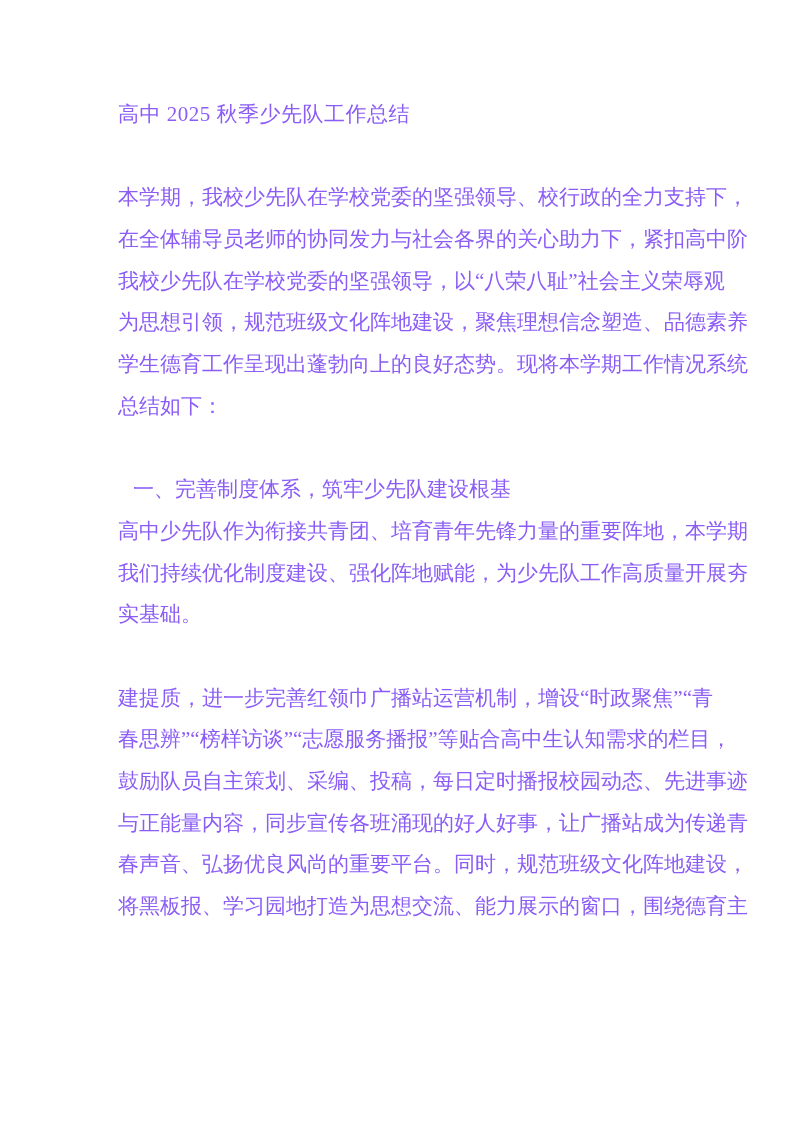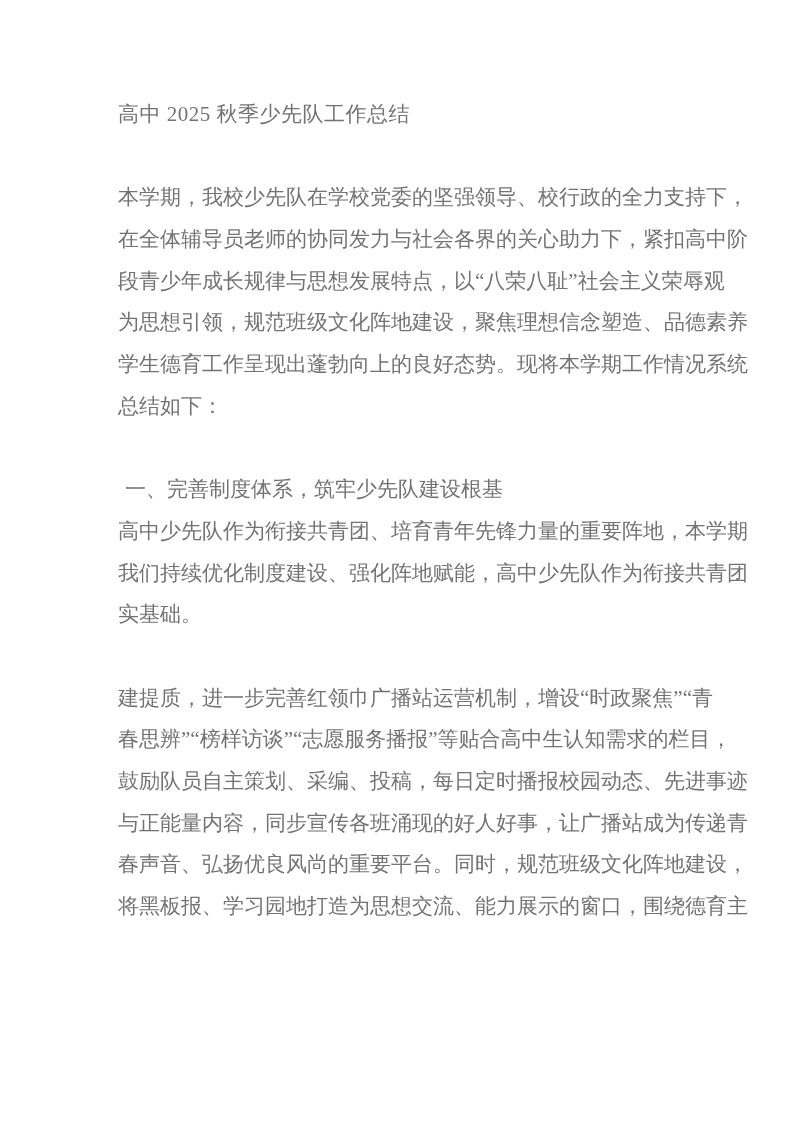--- a/index.html
+++ b/index.html
@@ -27,51 +27,52 @@
     text-align: left;
   }
   .block {
     margin: 0;
   }
   .block.gap-after {
     margin-bottom: 41.7px;
   }
   .block.style-heading .line {
     padding-left: 7px;
+    margin-left: 8px;
   }
   .block.style-title .line {
     letter-spacing: 0.5px;
   }
   .line {
     white-space: pre;
     height: 41.7px;
   }
 </style>
 </head>
 <body>
 
 <div class="page">
-  <div class="doc-content" id="doc-content" style="color: #737373;">
+  <div class="doc-content" id="doc-content" style="color: #8b5cf6;">
       <div class="block style-title gap-after">
         <div class="line">高中 2025 秋季少先队工作总结</div>
       </div>
       <div class="block style-body gap-after">
         <div class="line">本学期，我校少先队在学校党委的坚强领导、校行政的全力支持下，</div>
         <div class="line">在全体辅导员老师的协同发力与社会各界的关心助力下，紧扣高中阶</div>
-        <div class="line">段青少年成长规律与思想发展特点，以“八荣八耻”社会主义荣辱观</div>
+        <div class="line">我校少先队在学校党委的坚强领导，以“八荣八耻”社会主义荣辱观</div>
         <div class="line">为思想引领，规范班级文化阵地建设，聚焦理想信念塑造、品德素养</div>
         <div class="line">学生德育工作呈现出蓬勃向上的良好态势。现将本学期工作情况系统</div>
         <div class="line">总结如下：</div>
       </div>
       <div class="block style-heading">
         <div class="line">一、完善制度体系，筑牢少先队建设根基</div>
       </div>
       <div class="block style-body gap-after">
         <div class="line">高中少先队作为衔接共青团、培育青年先锋力量的重要阵地，本学期</div>
-        <div class="line">我们持续优化制度建设、强化阵地赋能，高中少先队作为衔接共青团</div>
+        <div class="line">我们持续优化制度建设、强化阵地赋能，为少先队工作高质量开展夯</div>
         <div class="line">实基础。</div>
       </div>
       <div class="block style-body">
         <div class="line">建提质，进一步完善红领巾广播站运营机制，增设“时政聚焦”“青</div>
         <div class="line">春思辨”“榜样访谈”“志愿服务播报”等贴合高中生认知需求的栏目，</div>
         <div class="line">鼓励队员自主策划、采编、投稿，每日定时播报校园动态、先进事迹</div>
         <div class="line">与正能量内容，同步宣传各班涌现的好人好事，让广播站成为传递青</div>
         <div class="line">春声音、弘扬优良风尚的重要平台。同时，规范班级文化阵地建设，</div>
         <div class="line">将黑板报、学习园地打造为思想交流、能力展示的窗口，围绕德育主</div>
       </div>

